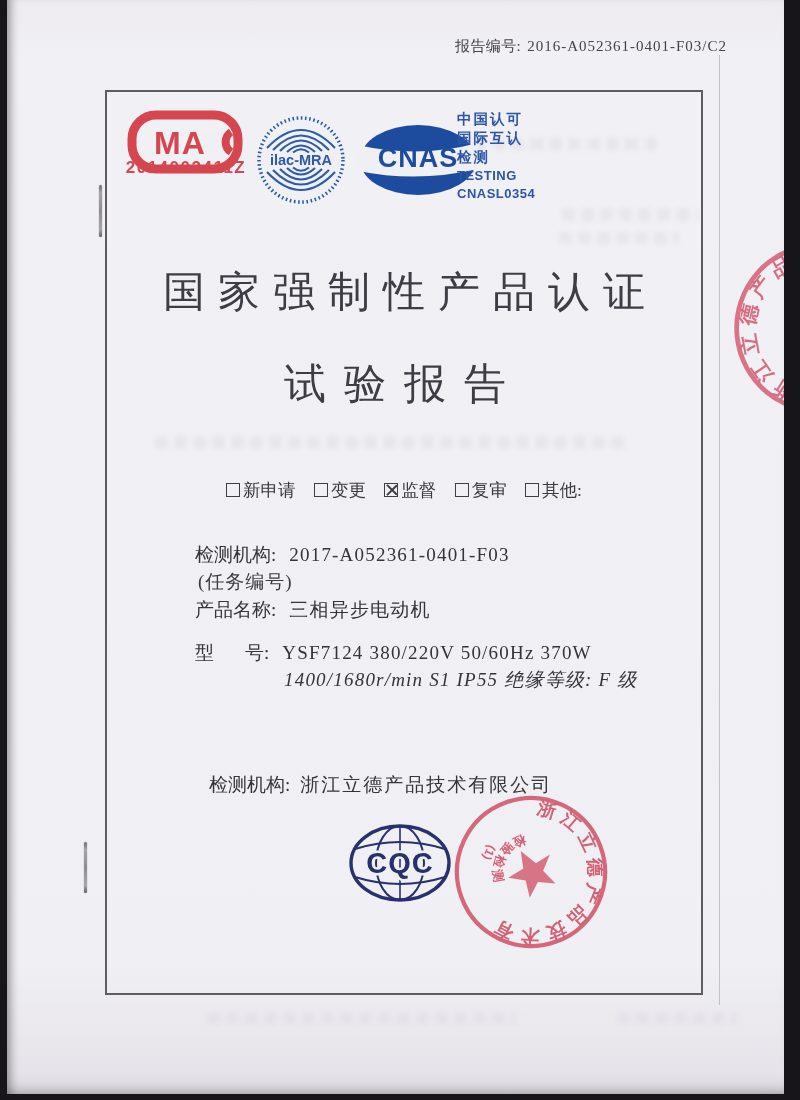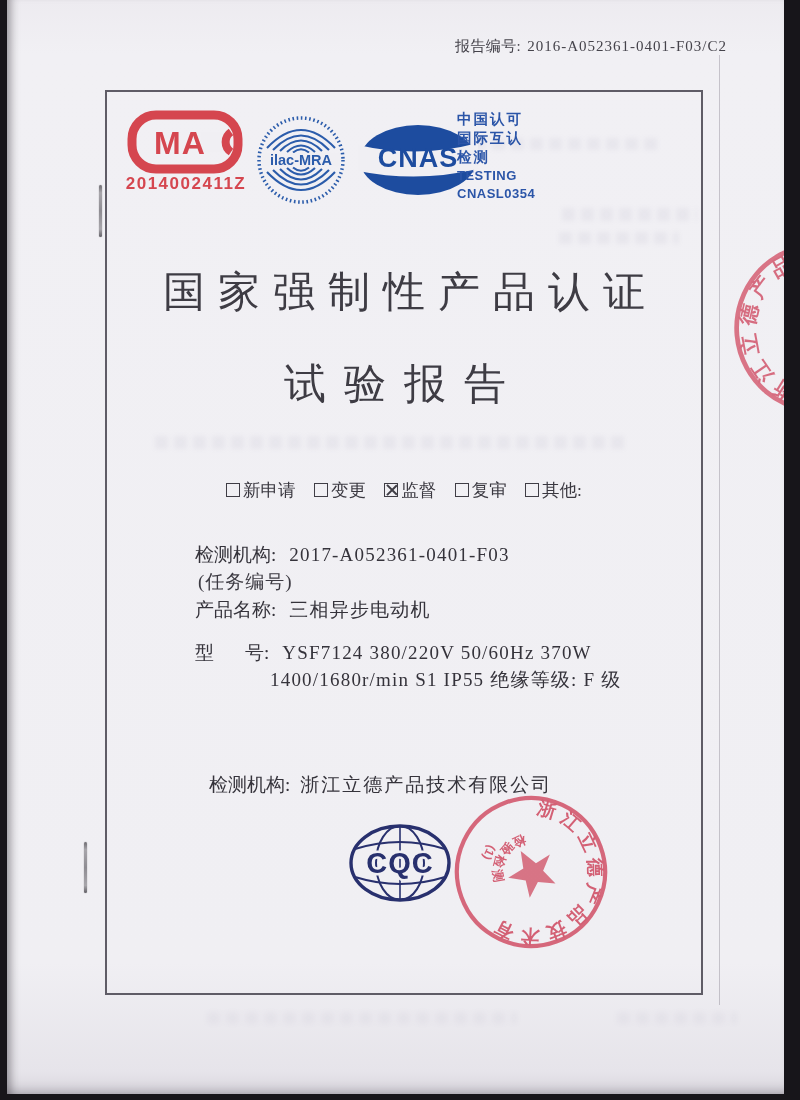--- a/index.html
+++ b/index.html
@@ -14,21 +14,21 @@
     box-shadow:inset 10px 0 9px -6px rgba(30,25,35,.38), inset 0 -9px 10px -6px rgba(60,55,70,.28);
     overflow:hidden;
   }
   
   .report-no{position:absolute;left:448px;top:37px;font-size:15px;color:#45434b;letter-spacing:.4px;white-space:nowrap;}
   .report-no .val{letter-spacing:1px;margin-left:6px;}
   
   .frame{position:absolute;left:98px;top:90px;width:594px;height:901px;border:2px solid #5f5c66;}
   
   .cma{position:absolute;left:20px;top:18px;width:116px;height:64px;}
-  .cma-num{position:absolute;left:14px;top:82px;width:130px;text-align:center;
+  .cma-num{position:absolute;left:14px;top:66px;width:130px;text-align:center;
     font-family:"Liberation Sans",sans-serif;font-weight:bold;font-size:17px;color:#d5464f;letter-spacing:1.5px;}
   .ilac{position:absolute;left:148px;top:22px;width:92px;height:92px;}
   .cnas{position:absolute;left:248px;top:28px;width:126px;height:80px;}
   .acc{position:absolute;left:350px;top:18px;font-family:"Liberation Sans",sans-serif;color:#2b55a8;font-weight:bold;}
   .acc .zh{font-size:14.5px;letter-spacing:2px;line-height:19px;}
   .acc .en{font-size:13px;letter-spacing:.5px;line-height:18px;}
   
   .title1{position:absolute;left:0;top:172px;width:100%;text-align:center;
     font-size:42px;color:#3e3c44;letter-spacing:13px;padding-left:13px;box-sizing:border-box;white-space:nowrap;}
   .title2{position:absolute;left:0;top:264px;width:100%;text-align:center;
@@ -43,21 +43,21 @@
   .cb.checked::after{transform:rotate(-45deg);}
   
   .row{position:absolute;font-size:19px;color:#35333b;white-space:nowrap;}
   .row .val{letter-spacing:1.2px;margin-left:13px;}
   .r-app{left:88px;top:450px;}
   .r-task{left:91px;top:477px;font-size:19px;letter-spacing:1px;color:#3c3a42;}
   .r-prod{left:88px;top:505px;}
   .r-model{left:88px;top:548px;}
   .r-model .lbl1{display:inline-block;}
   .r-model .lbl2{display:inline-block;margin-left:31px;}
-  .r-model2{left:163px;top:575px;letter-spacing:1.2px;}
+  .r-model2{left:177px;top:575px;letter-spacing:1.2px;font-style:italic;}
   .r-org{left:102px;top:680px;}
   .r-org .val{margin-left:10px;letter-spacing:2px;}
   
   .cqc{position:absolute;left:237px;top:724px;width:112px;height:94px;}
   
   .stamp{position:absolute;mix-blend-mode:multiply;}
   .stamp-main{left:437px;top:785px;width:174px;height:174px;}
   .stamp-side{left:715px;top:230px;width:196px;height:196px;}
   
   .staple{position:absolute;width:3px;border-radius:2px;

